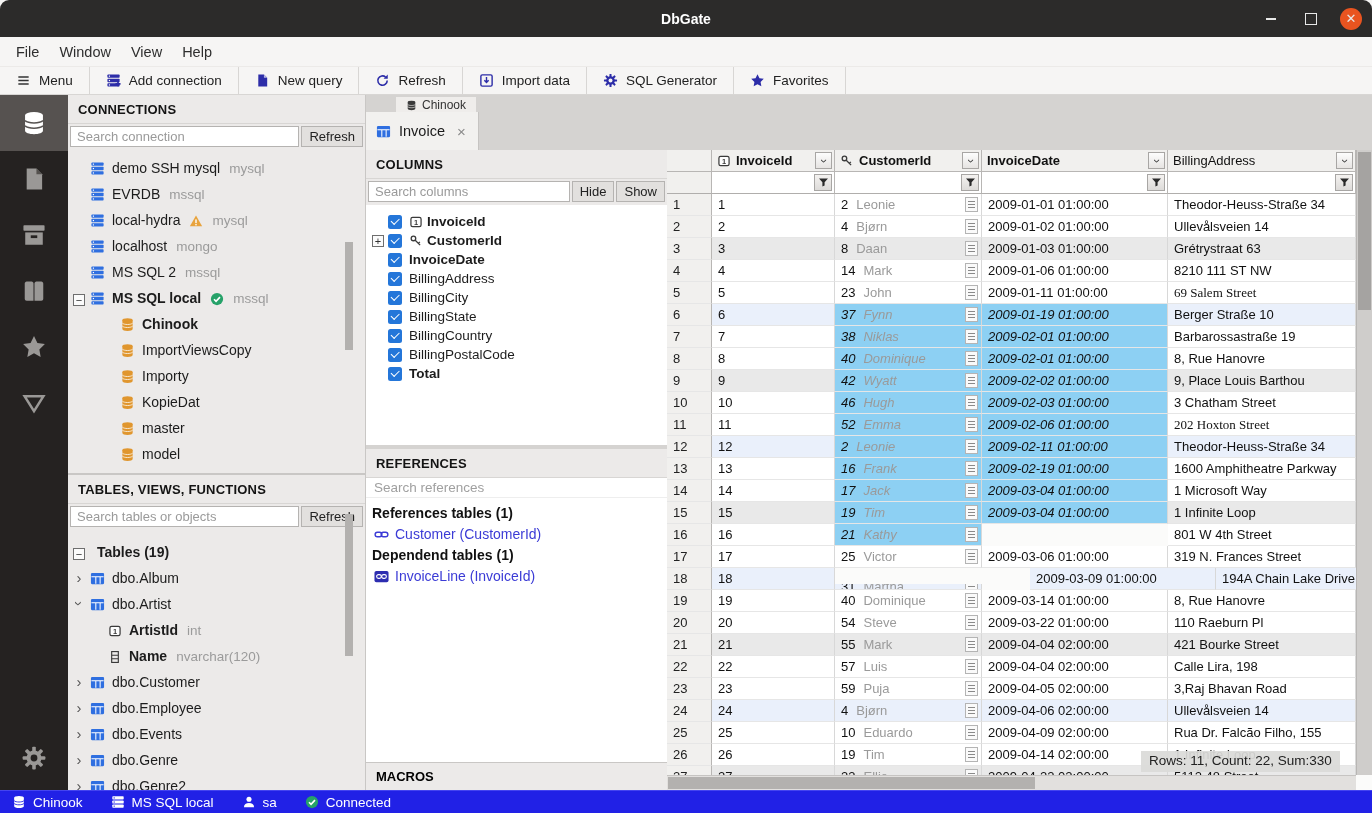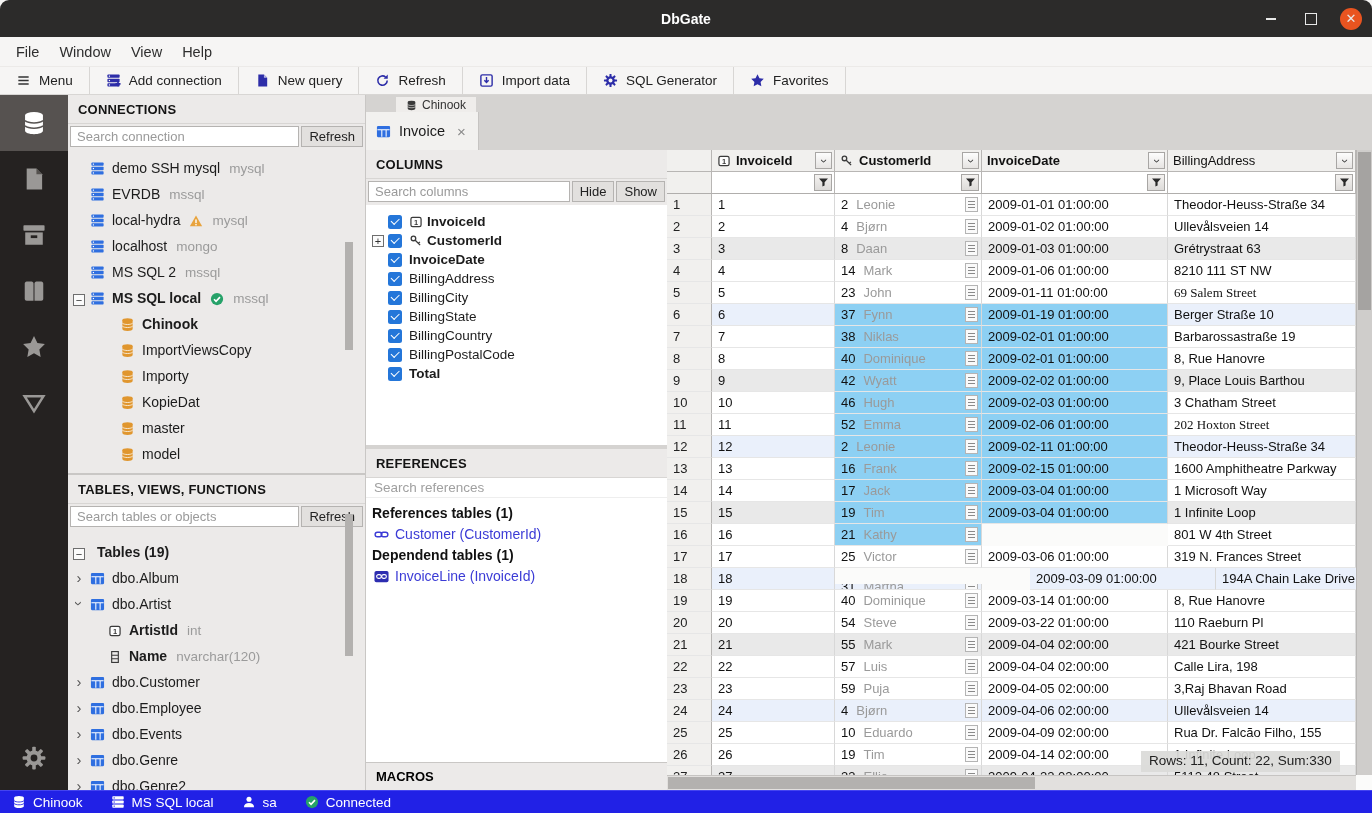--- a/index.html
+++ b/index.html
@@ -103,21 +103,21 @@
   .gf-cell input { position:absolute; left:1px; top:1px; bottom:1px; right:22px; border:none; font-size:12px; padding:0 4px; background:#fff; }
   .flt-btn { position:absolute; right:2px; top:2px; bottom:2px; width:18px; border:1px solid #a8a6a4;
     background:linear-gradient(#f4f2f0,#dddbd9); display:flex; align-items:center; justify-content:center; cursor:pointer; }
   .grid-rows { position:absolute; left:0; right:16px; top:44px; bottom:15px; overflow:hidden; }
   .grow { display:flex; height:22px; }
   .gcell { border-right:1px solid #d8d8d8; border-bottom:1px solid #e6e6e6; font-size:13px; color:#111;
     display:flex; align-items:center; padding-left:6px; white-space:nowrap; overflow:hidden; background:#fff; cursor:cell; }
   .gcell.gutter { background:#f1f0ee; border-right:1px solid #b8b6b4; color:#222; cursor:pointer; }
   .gcell.alt-g { background:#e9e9e9; }
   .gcell.alt-b { background:#eaf0fb; }
-  .gcell.sel { background:var(--sel-blue); }
+  .gcell.sel { background:var(--sel-blue);font-style:italic; }
   .cust-name { color:#9a9a9a; margin-left:8px; }
   .doc-ic { margin-left:auto; margin-right:3px; width:13px; height:15px; background:#fafafa; border:1px solid #b4b4b4;
     padding:2.5px 2px; flex:none; }
   .doc-ic i { display:block; width:100%; height:100%;
     background:repeating-linear-gradient(to bottom, #8a8a8a 0 1px, transparent 1px 3px); }
   .vscroll { position:absolute; right:0; top:0; bottom:15px; width:16px; background:#cfcdcb; border-left:1px solid #b8b6b4; }
   .vscroll .thumb { position:absolute; left:1px; right:1px; top:2px; height:158px; background:#a5a3a1; }
   .hscroll { position:absolute; left:0; right:16px; bottom:0; height:15px; background:#e2e0de; border-top:1px solid #c6c4c2; }
   .hscroll .thumb { position:absolute; top:1px; bottom:1px; left:1px; width:367px; background:#b3b1af; }
   .tooltip { position:absolute; left:1141px; top:751px; height:21px; background:rgba(218,218,216,.93);
@@ -980,21 +980,21 @@
         <div class="grow">
           <div class="gcell gutter" style="width: 45px; flex: 0 0 auto;">13</div>
           <div class="gcell" style="width: 123px; flex: 0 0 auto;">13</div>
           <div class="gcell sel" style="width: 147px; flex: 0 0 auto;">
             <span>16</span>
             <span class="cust-name">Frank</span>
             <span class="doc-ic">
               <i></i>
             </span>
           </div>
-          <div class="gcell sel" style="width: 186px; flex: 0 0 auto;">2009-02-15 01:00:00</div>
+          <div class="gcell sel" style="width: 186px; flex: 0 0 auto;">2009-02-19 01:00:00</div>
           <div class="gcell" style="width: 188px; flex: 0 0 auto;">1600 Amphitheatre Parkway</div>
         </div>
         <div class="grow">
           <div class="gcell gutter" style="width: 45px; flex: 0 0 auto;">14</div>
           <div class="gcell" style="width: 123px; flex: 0 0 auto;">14</div>
           <div class="gcell sel" style="width: 147px; flex: 0 0 auto;">
             <span>17</span>
             <span class="cust-name">Jack</span>
             <span class="doc-ic">
               <i></i>

